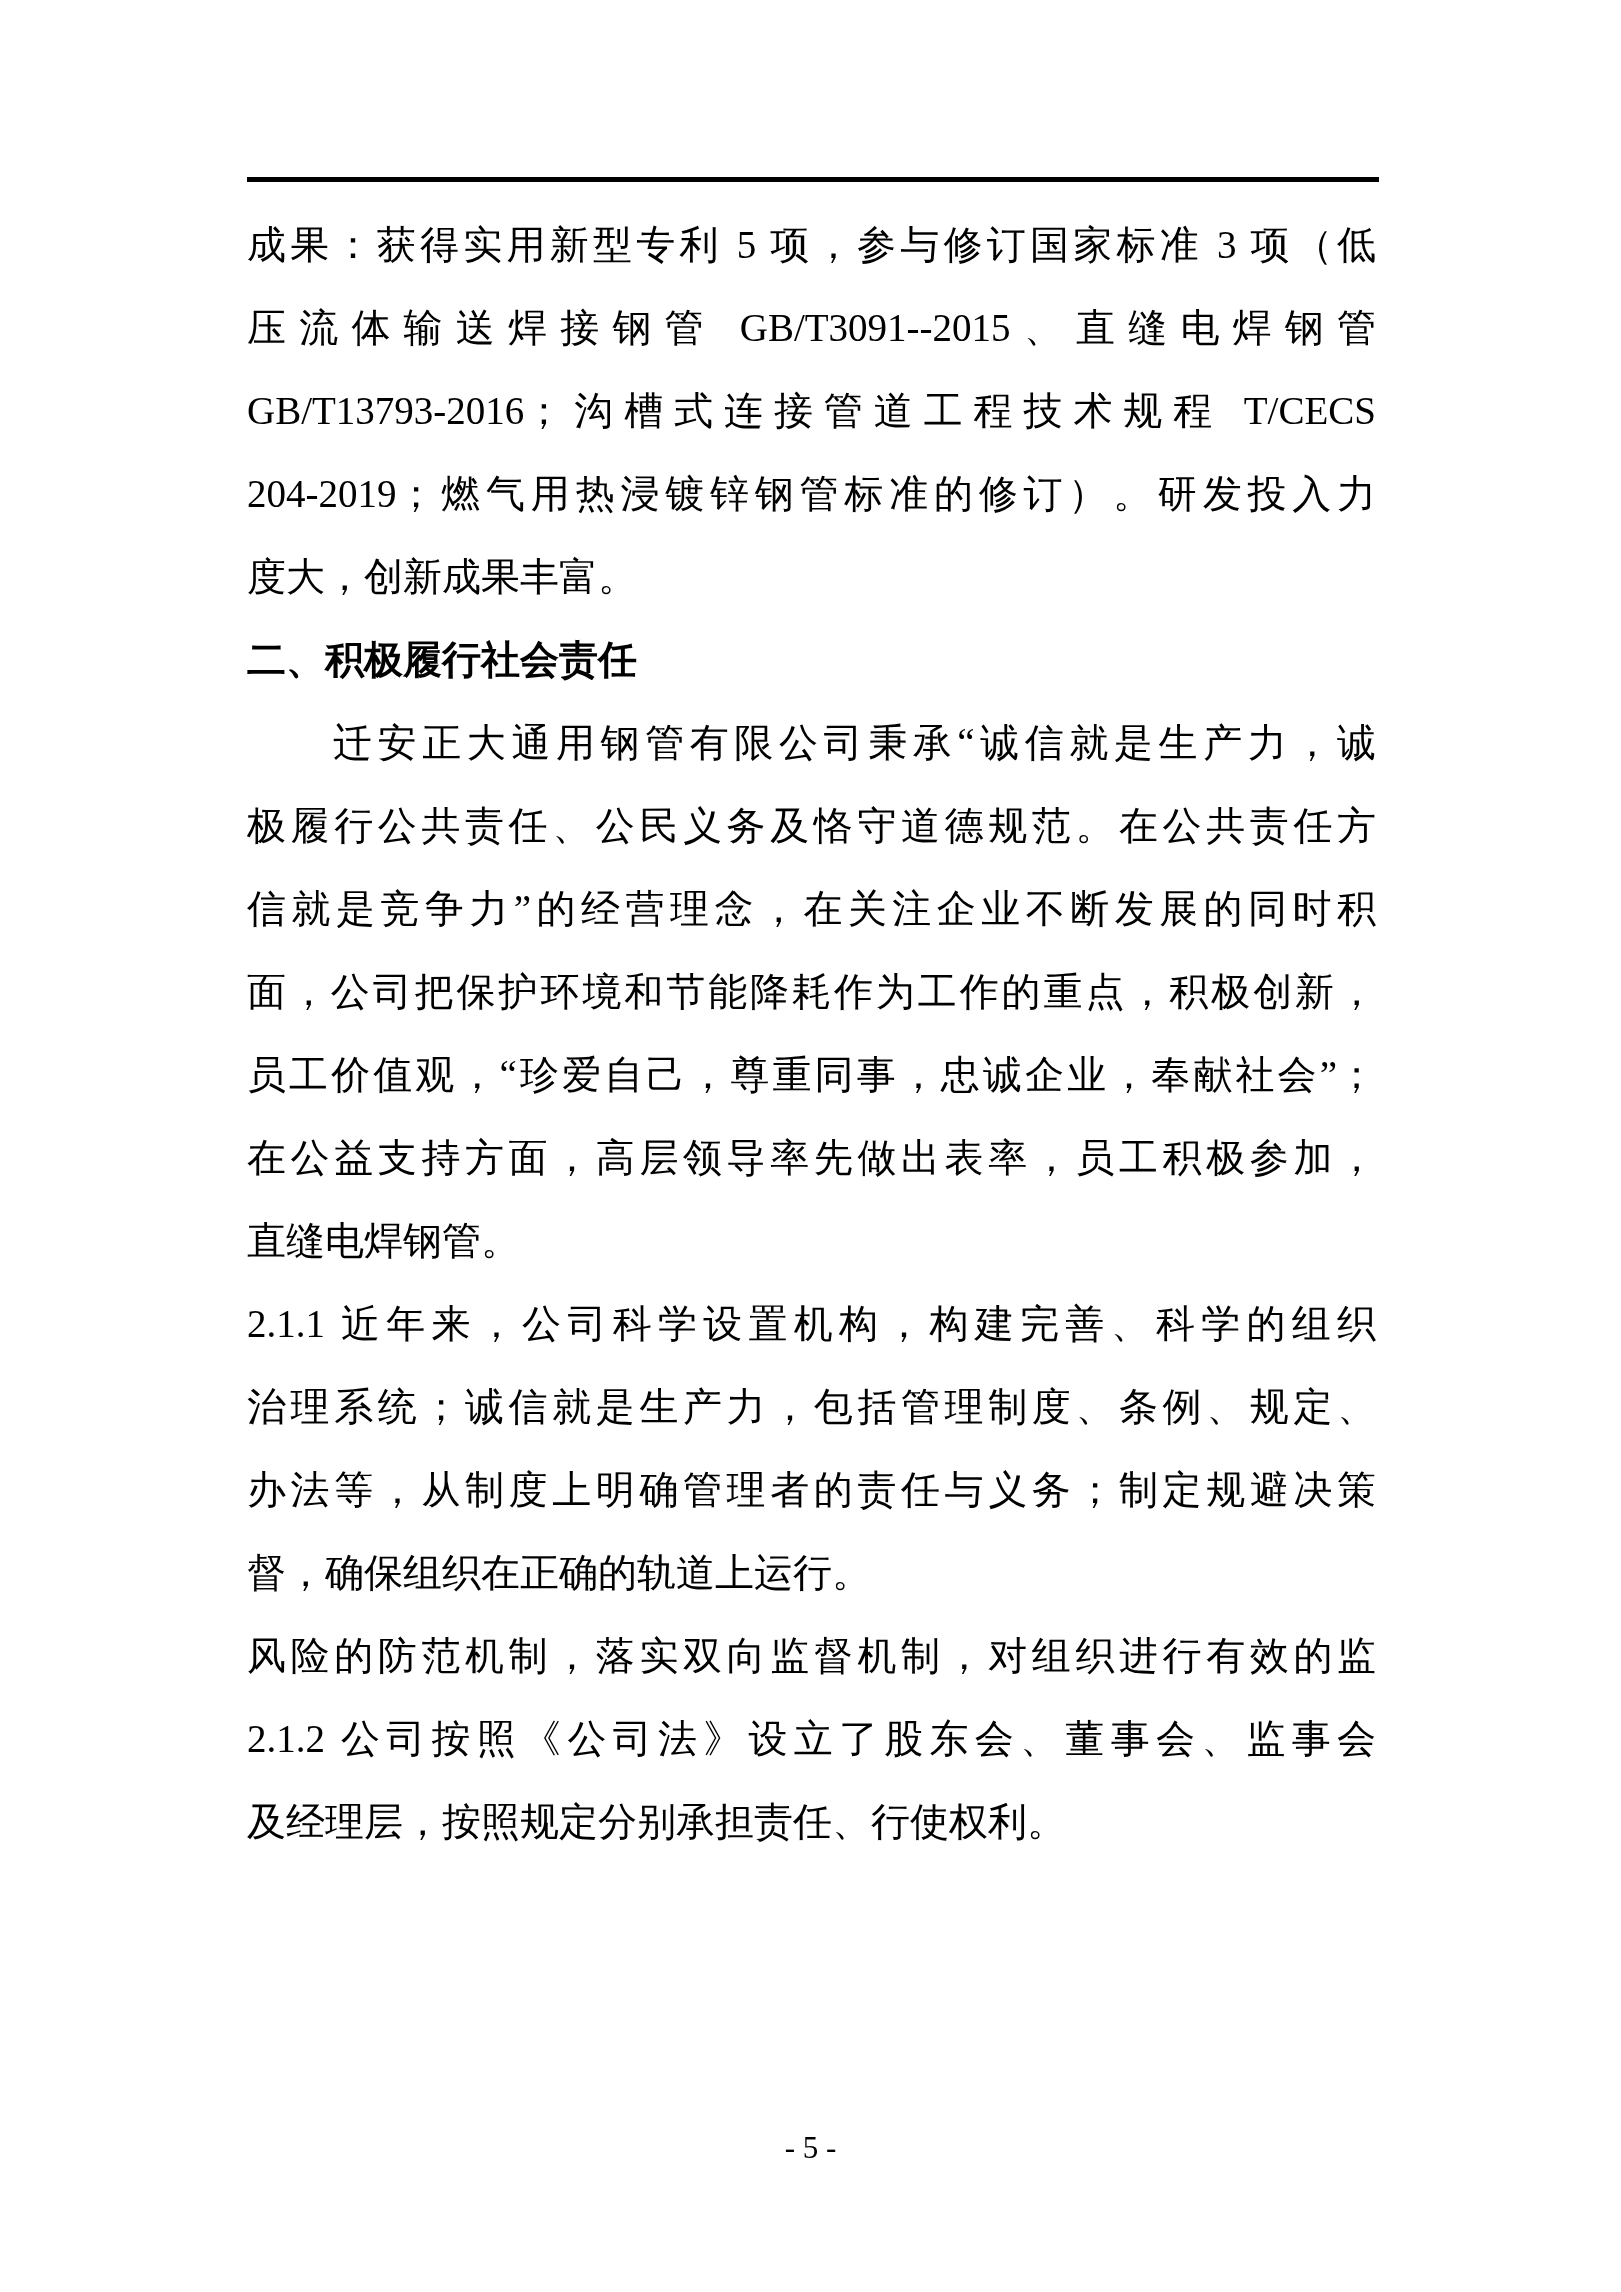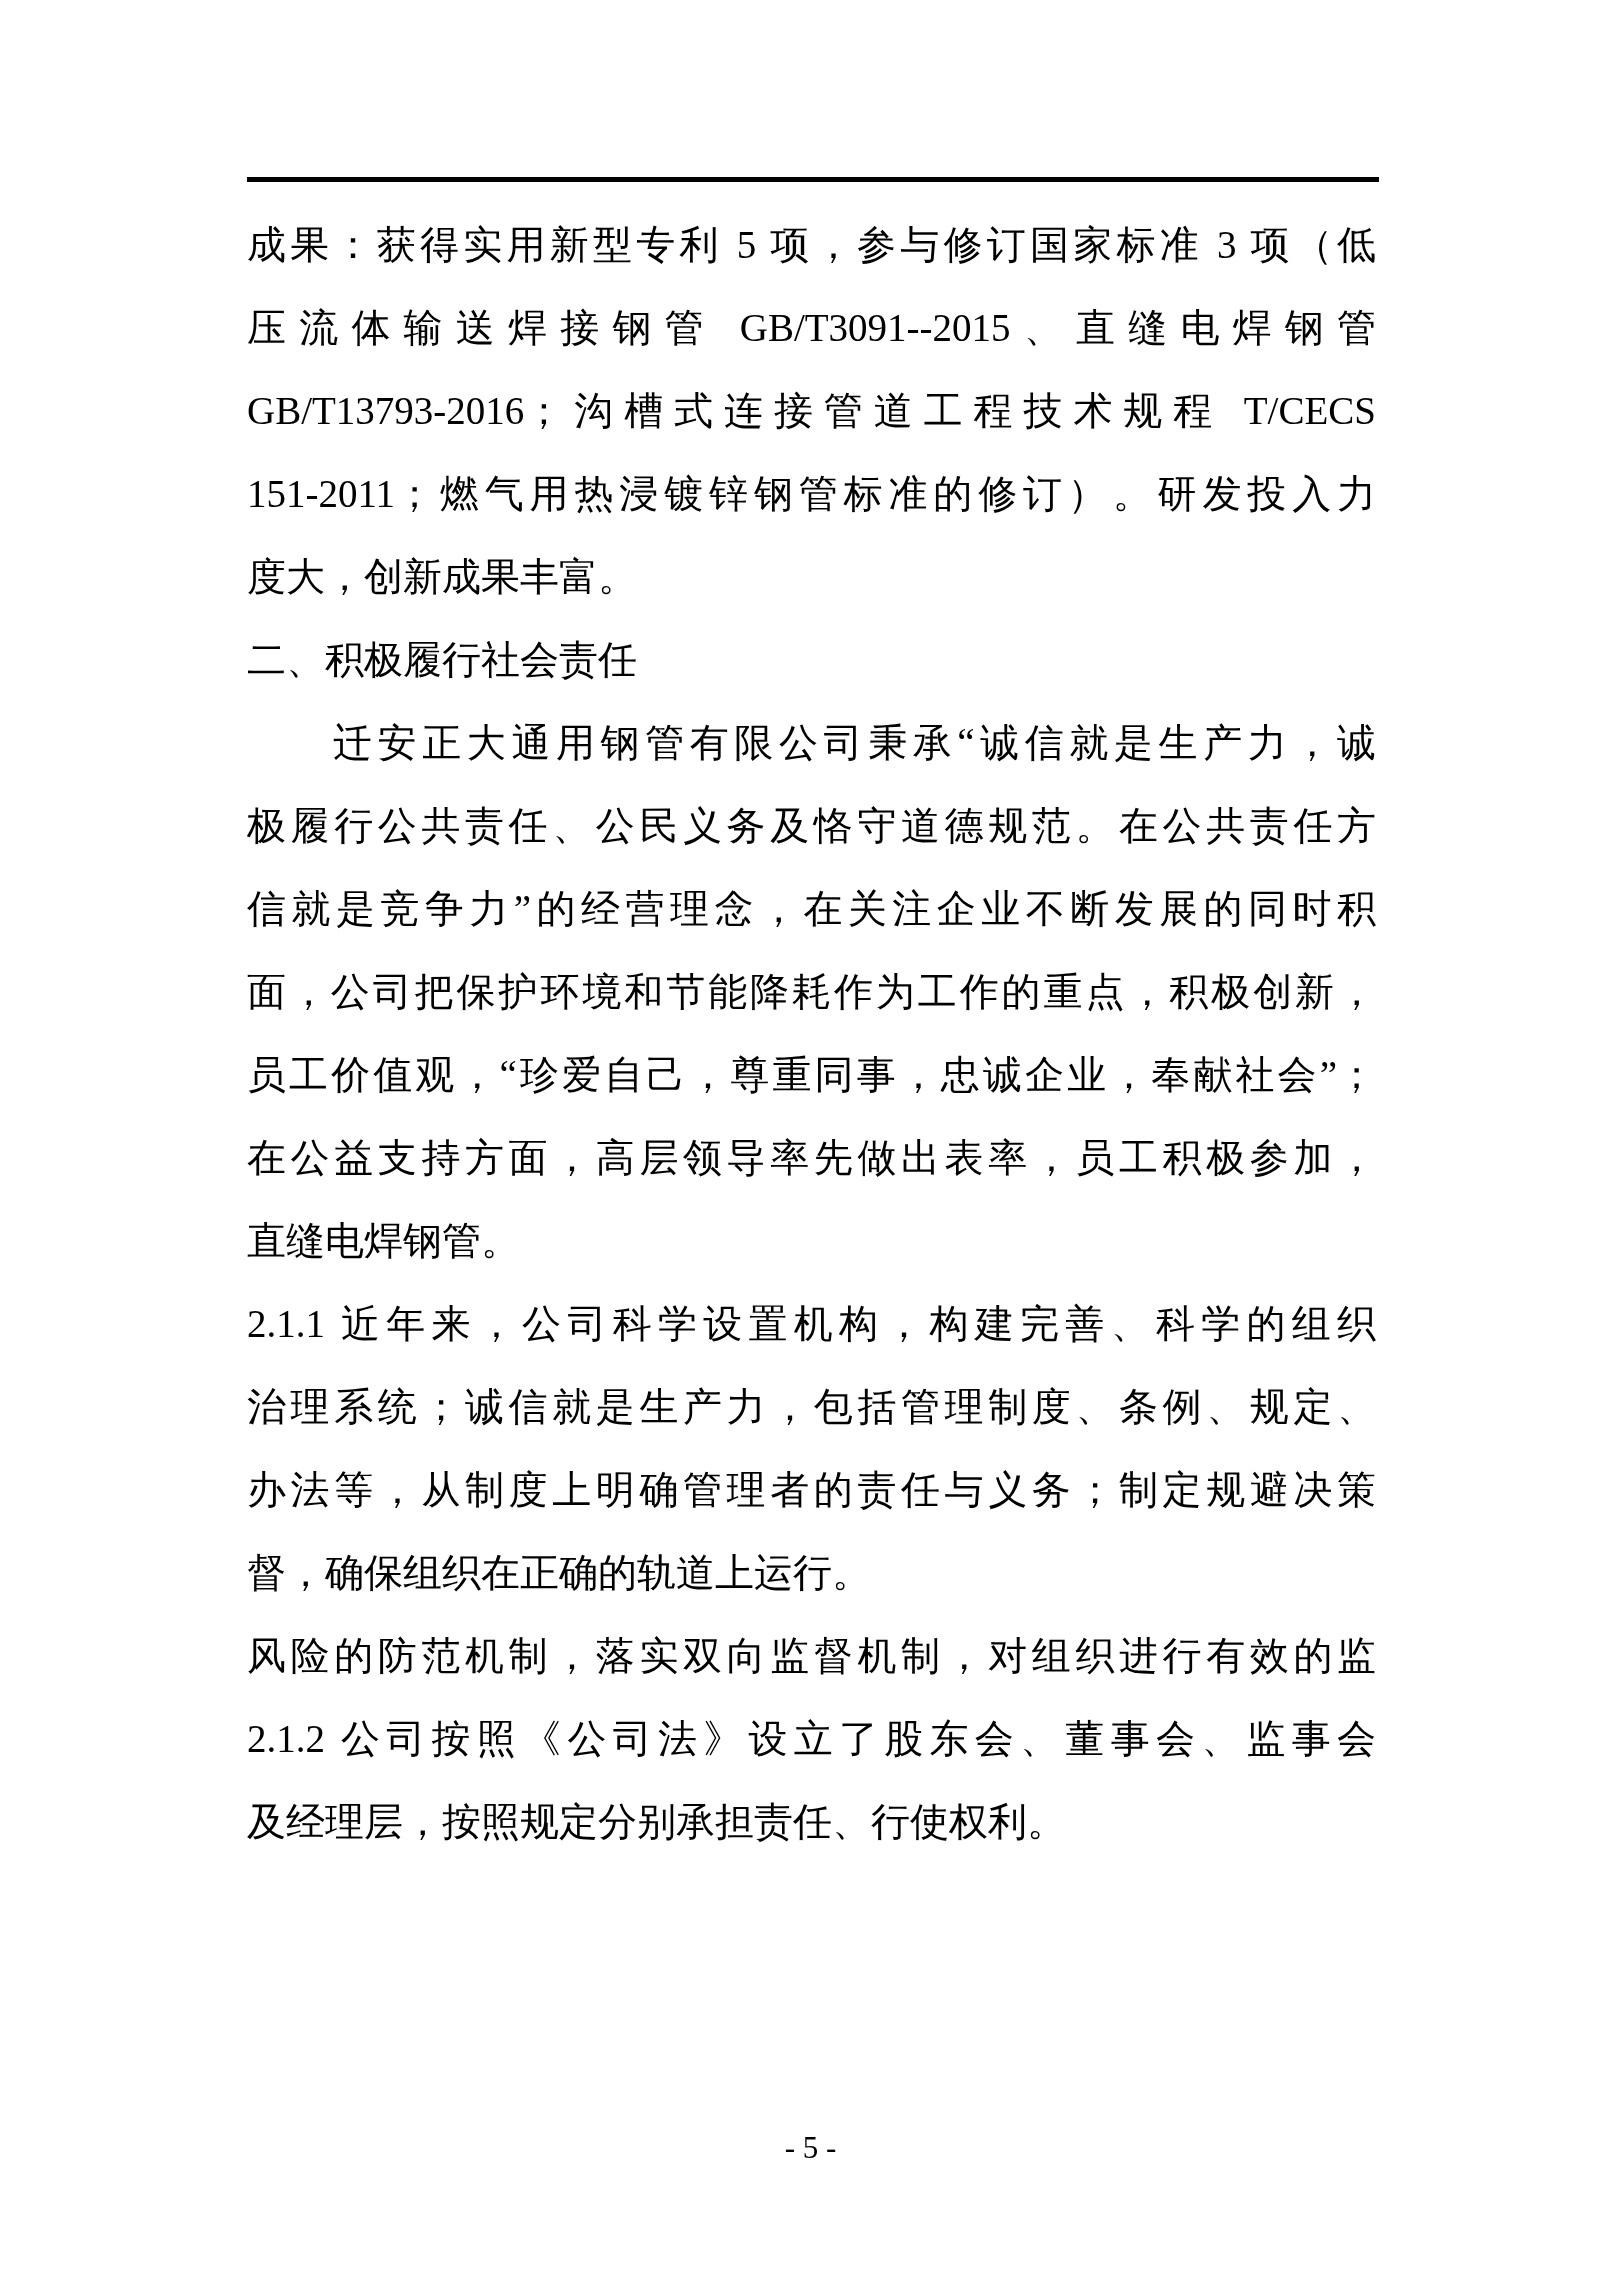--- a/index.html
+++ b/index.html
@@ -44,21 +44,21 @@
     text-justify: inter-character;
   }
   .end {
     text-align: left;
     text-align-last: left;
   }
   .indent {
     text-indent: 86px;
   }
   .heading {
-    font-weight: 400;
+    font-weight: 700;
   }
   .footer {
     position: absolute;
     left: 0;
     top: 2120px;
     width: 1621px;
     height: 55px;
     line-height: 55px;
     text-align: center;
     font-size: 31px;
@@ -68,21 +68,21 @@
 <body>
 
 <div class="page">
 
   <div class="header-rule"></div>
 
   <div class="content">
     <div class="line just">成果：获得实用新型专利 5 项，参与修订国家标准 3 项（低</div>
     <div class="line just">压流体输送焊接钢管 GB/T3091--2015、直缝电焊钢管</div>
     <div class="line just">GB/T13793-2016；沟槽式连接管道工程技术规程 T/CECS</div>
-    <div class="line just">151-2011；燃气用热浸镀锌钢管标准的修订）。研发投入力</div>
+    <div class="line just">204-2019；燃气用热浸镀锌钢管标准的修订）。研发投入力</div>
     <div class="line end">度大，创新成果丰富。</div>
     <div class="line end heading">二、积极履行社会责任</div>
     <div class="line just indent">迁安正大通用钢管有限公司秉承“诚信就是生产力，诚</div>
     <div class="line just">极履行公共责任、公民义务及恪守道德规范。在公共责任方</div>
     <div class="line just">信就是竞争力”的经营理念，在关注企业不断发展的同时积</div>
     <div class="line just">面，公司把保护环境和节能降耗作为工作的重点，积极创新，</div>
     <div class="line just">员工价值观，“珍爱自己，尊重同事，忠诚企业，奉献社会”；</div>
     <div class="line just">在公益支持方面，高层领导率先做出表率，员工积极参加，</div>
     <div class="line end">直缝电焊钢管。</div>
     <div class="line just">2.1.1 近年来，公司科学设置机构，构建完善、科学的组织</div>

